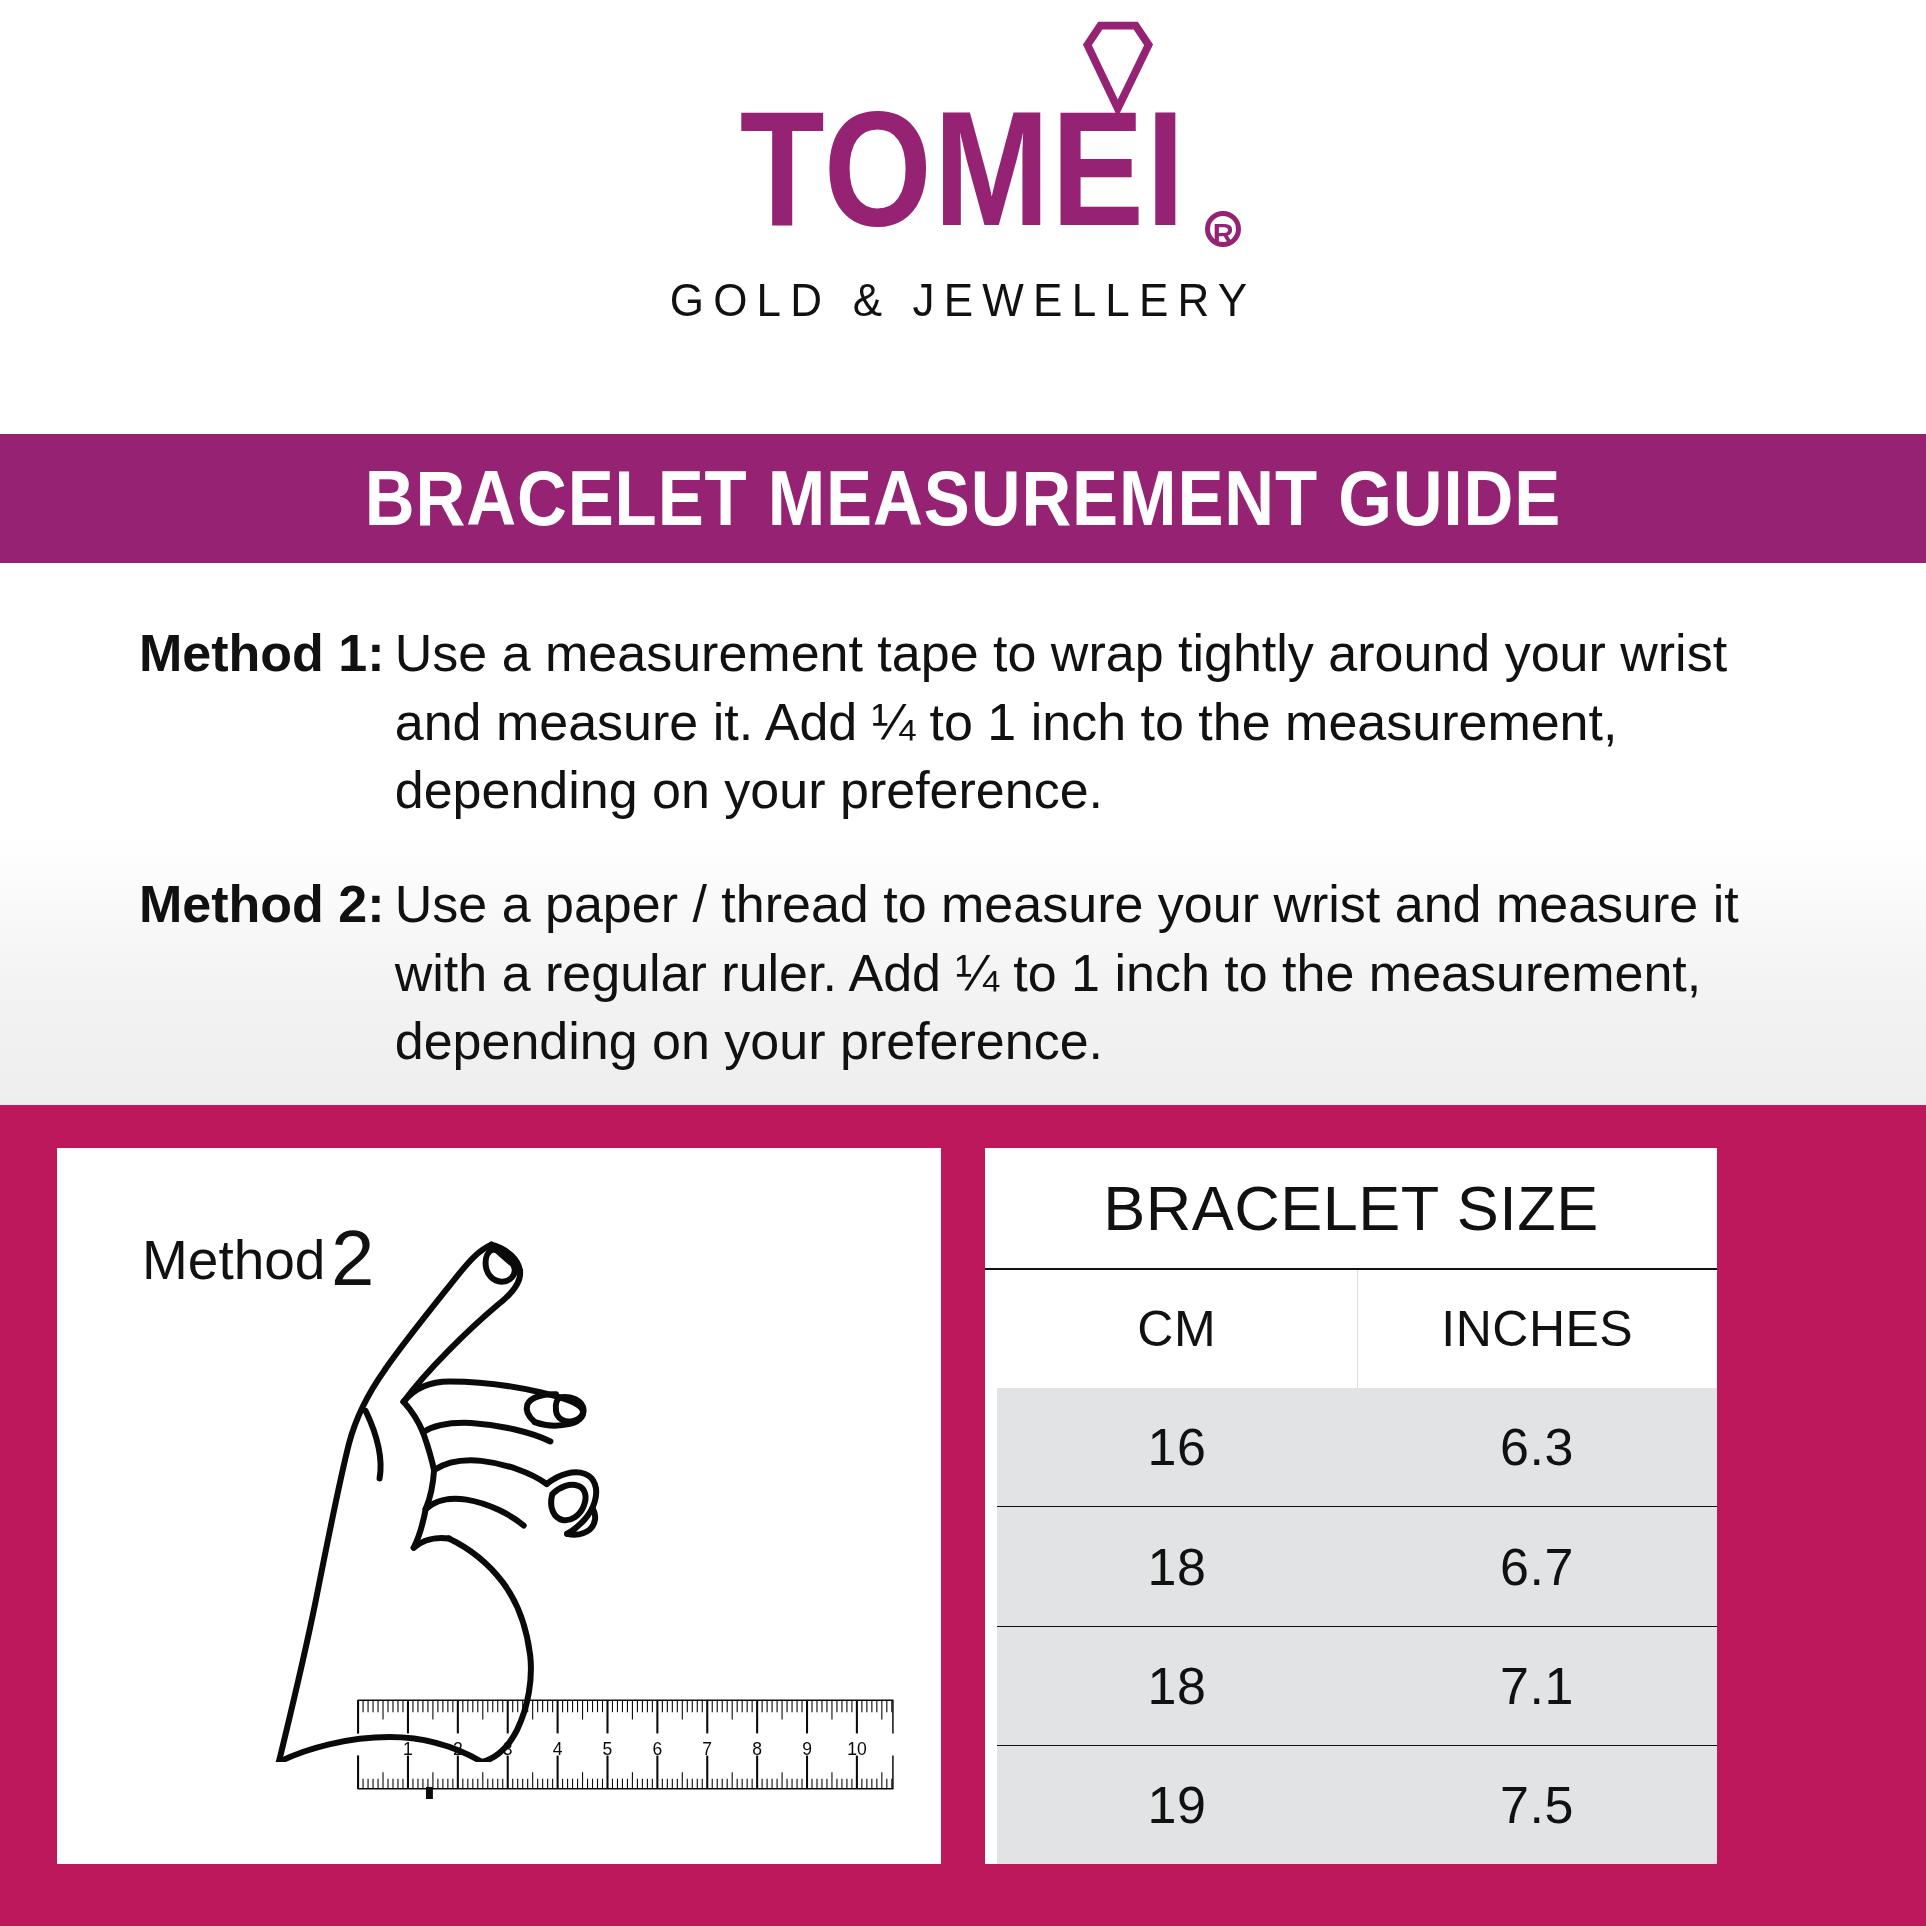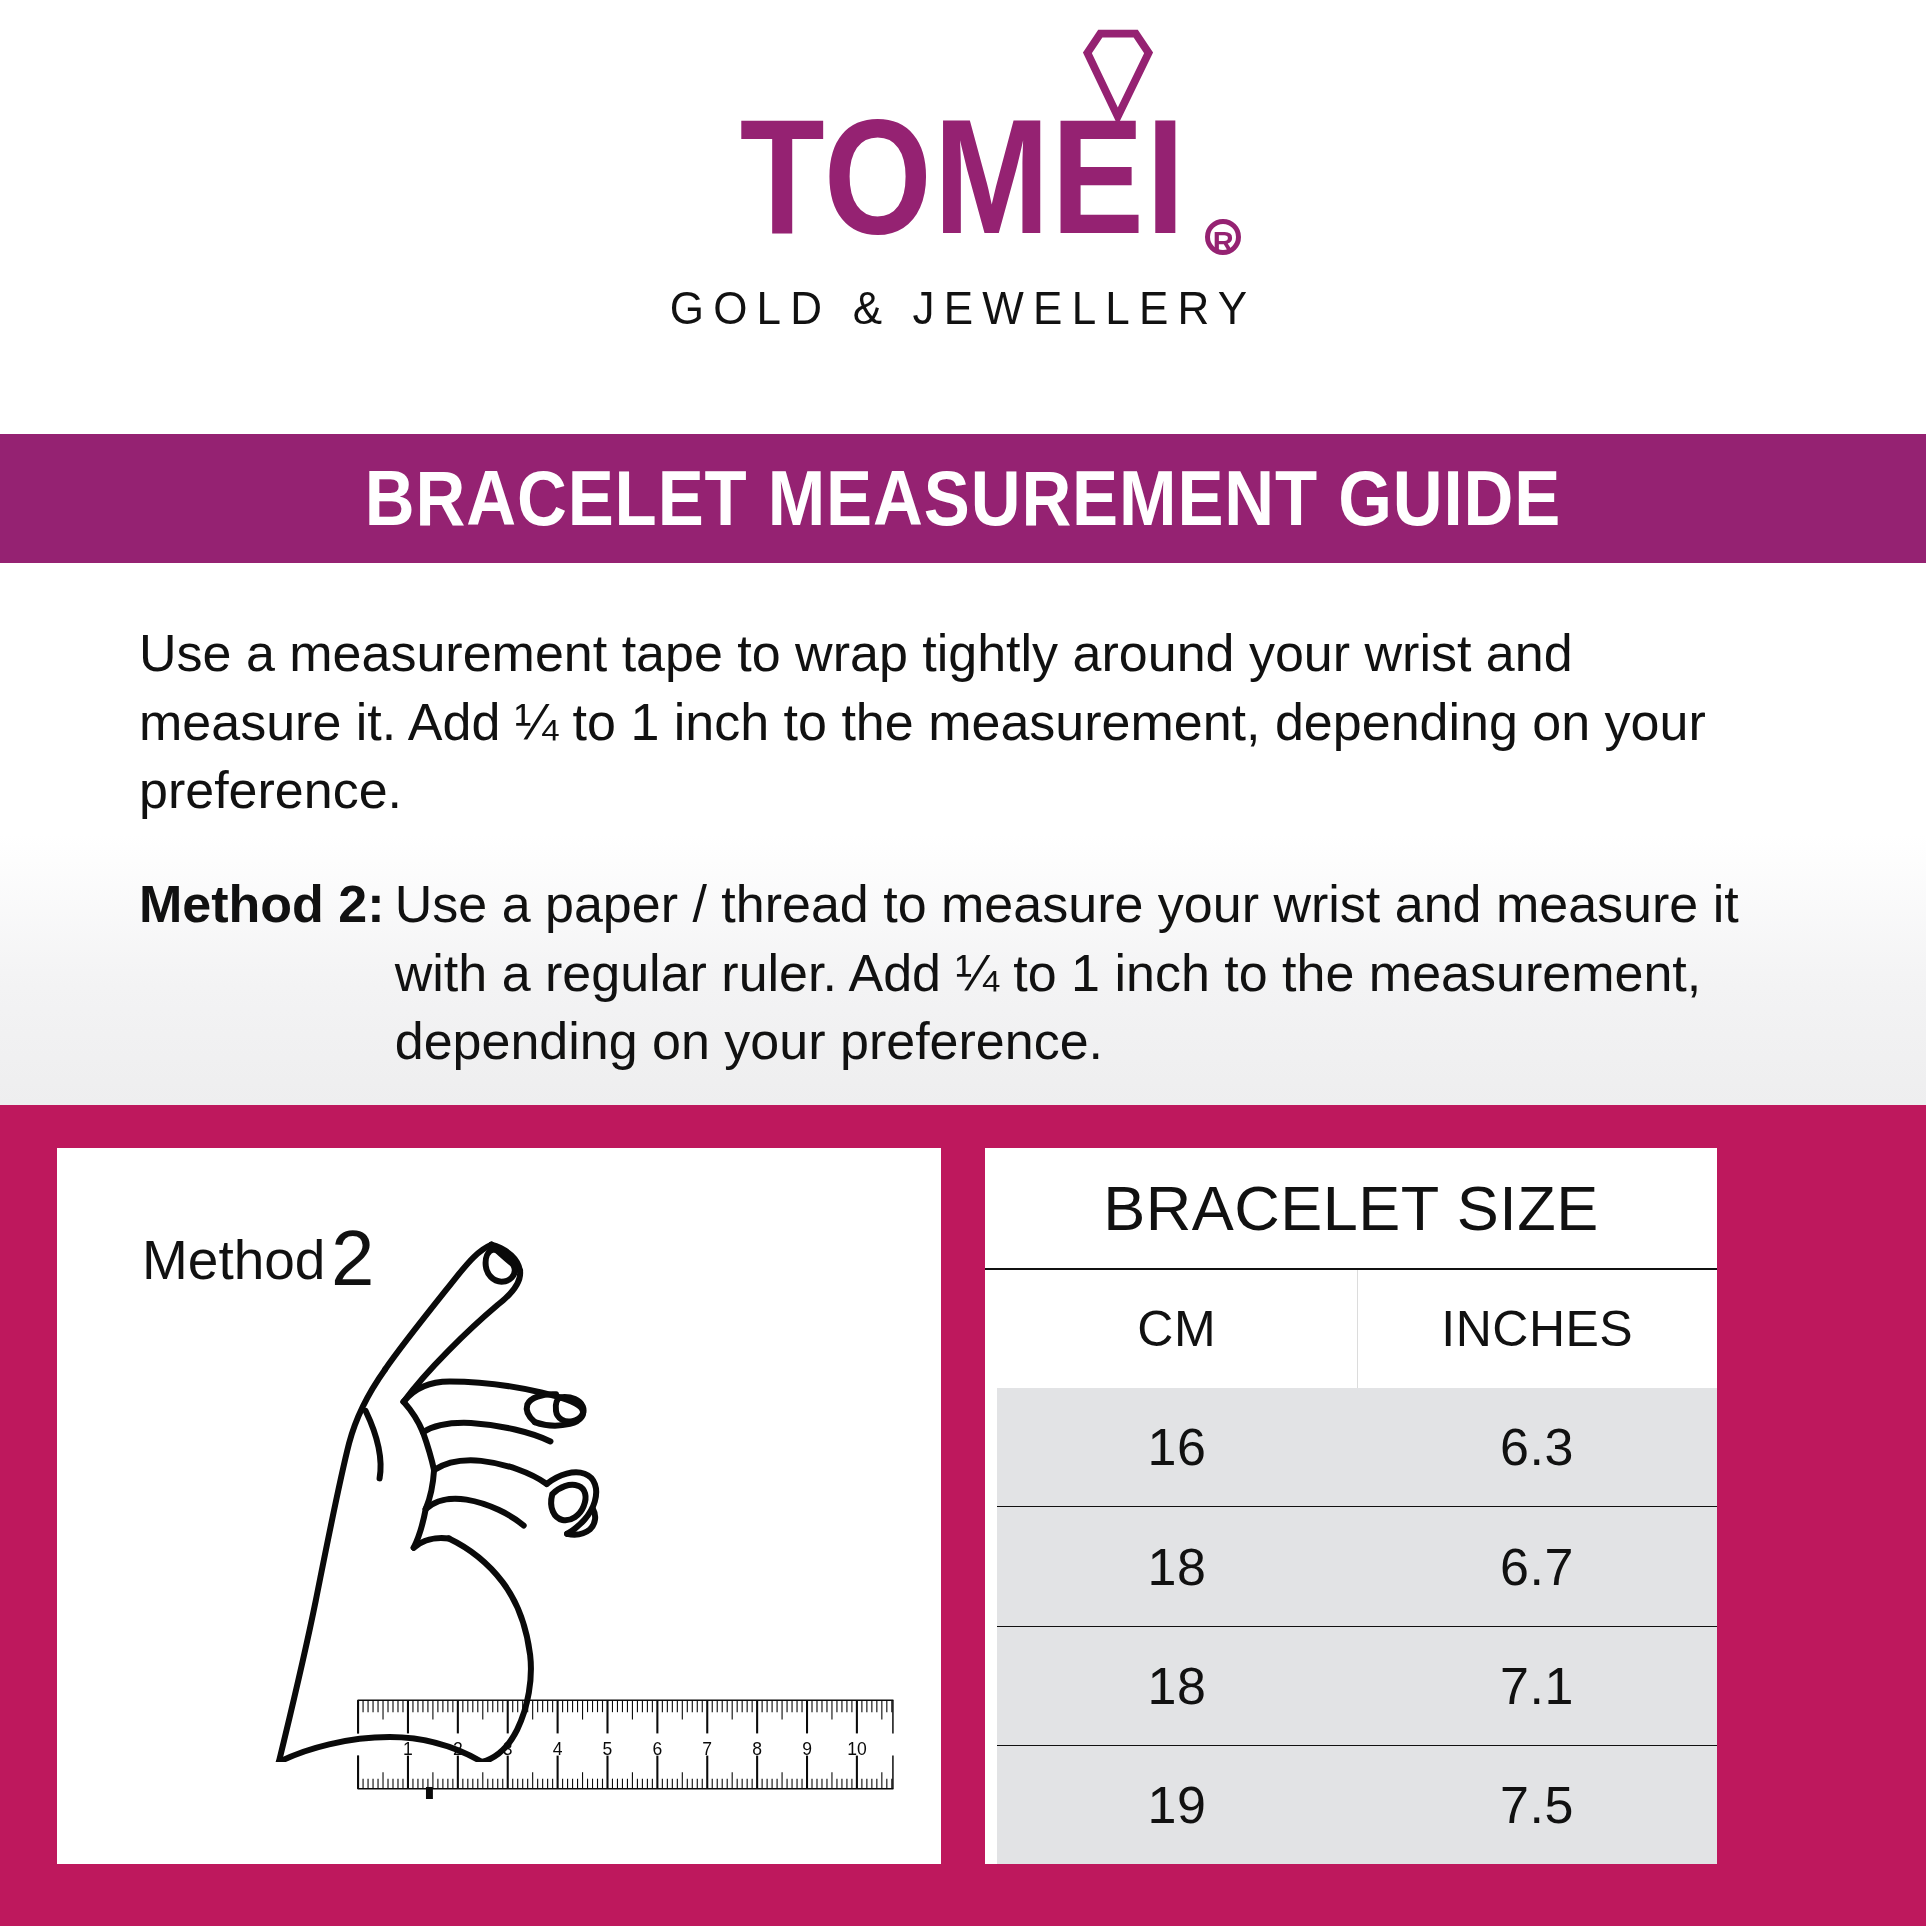--- a/index.html
+++ b/index.html
@@ -11,21 +11,21 @@
     width: 1926px;
     height: 1926px;
     font-family: "Liberation Sans", sans-serif;
     overflow: hidden;
     position: relative;
   }
 
   
   .logo-header {
     position: absolute;
-    left: 0; top: 8px;
+    left: 0; top: 0;
     width: 1926px;
     height: 434px;
     background: #ffffff;
   }
   .logo-wrap {
     position: absolute;
     left: 0; top: 0;
     width: 1926px;
     text-align: center;
   }
@@ -251,20 +251,21 @@
   </div>
 </div>
 
 <div class="title-banner">
   <span class="title-text">BRACELET MEASUREMENT GUIDE</span>
 </div>
 
 <div class="methods">
 
   <div class="method-block">
+    <span class="method-label">Method 1:</span>
     <span class="method-body">Use a measurement tape to wrap tightly around your wrist and measure it. Add ¼ to 1 inch to the measurement, depending on your preference.</span>
   </div>
 
   <div class="method-block">
     <span class="method-label">Method 2:</span>
     <span class="method-body">Use a paper / thread to measure your wrist and measure it with a regular ruler. Add ¼ to 1 inch to the measurement, depending on your preference.</span>
   </div>
 
 </div>
 

